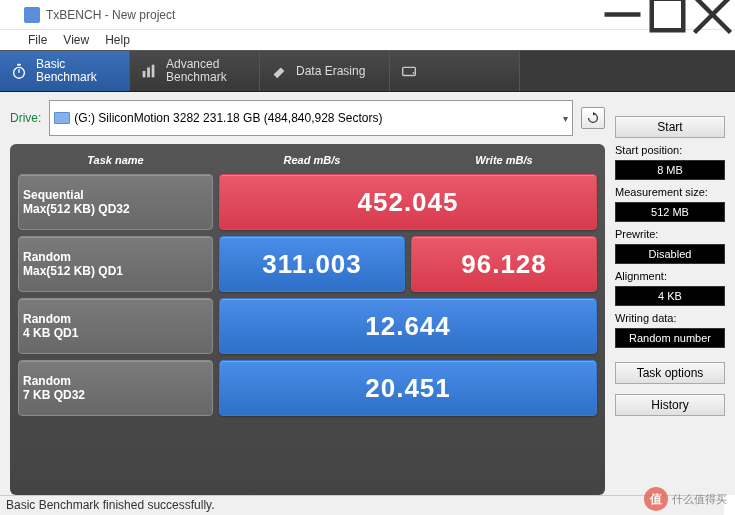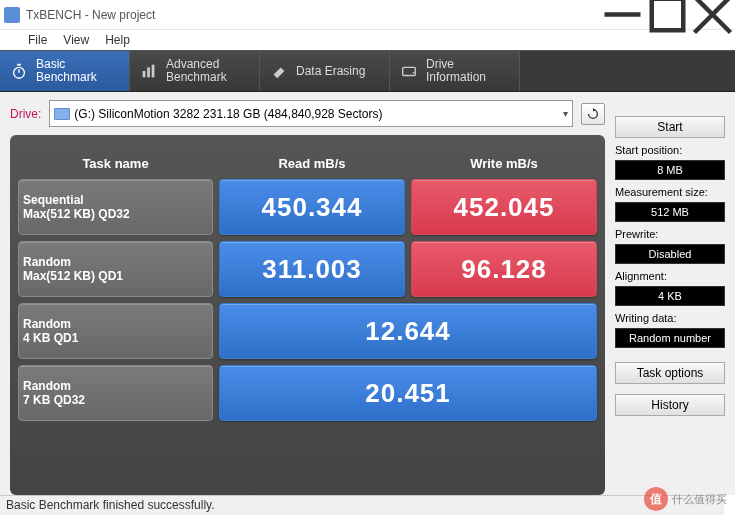--- a/index.html
+++ b/index.html
@@ -1,49 +1,49 @@
 <!DOCTYPE html>
 <html><head>
 <meta charset="utf-8">
 <style>
 * { box-sizing: border-box; margin: 0; padding: 0; font-family: "Segoe UI", Tahoma, sans-serif; }
 body { background: #fff; width: 735px; height: 515px; overflow: hidden; position: relative; }
 
 
-.titlebar { height: 30px; display: flex; align-items: center; padding: 0 0 0 4px; background: #fff; border-bottom: 1px solid #e5e5e5; }
+.titlebar { height: 30px; display: flex; align-items: center; padding: 0 0 0 24px; background: #fff; border-bottom: 1px solid #e5e5e5; }
 .titlebar .app-icon { width: 16px; height: 16px; background: #5a8fd8; border-radius: 2px; margin-right: 6px; }
 .titlebar .title { font-size: 12px; color: #555; flex: 1; }
 .titlebar .winbtn { width: 45px; height: 30px; display: flex; align-items: center; justify-content: center; color: #333; font-size: 10px; }
 
 
 .menubar { height: 20px; display: flex; align-items: center; padding: 0 20px; font-size: 12px; }
 .menubar .menuitem { padding: 2px 8px; color: #333; }
 
 
 .tabstrip { background: #3a3a3a; height: 42px; display: flex; border-top: 1px solid #555; border-bottom: 1px solid #222; }
 .tab { flex: 0 0 auto; width: 130px; display: flex; align-items: center; gap: 8px; padding: 0 10px; color: #ddd; font-size: 12px; border-right: 1px solid #555; background: linear-gradient(#4a4a4a,#383838); position: relative; }
 .tab.active { background: linear-gradient(#3b6fb8,#2a5a9e); color: #fff; }
 .tab .tabicon { width: 18px; height: 18px; display: flex; align-items: center; justify-content: center; }
 .tab .tabicon svg { width: 18px; height: 18px; }
 
 
 .content { display: flex; padding: 8px 10px 0 10px; gap: 10px; height: calc(100% - 30px - 20px - 42px - 20px); background: #f0f0f0; }
 .left { flex: 1; display: flex; flex-direction: column; }
 .driverow { display: flex; align-items: center; gap: 8px; margin-bottom: 8px; font-size: 12px; }
-.driverow label { color: #be185d; }
-.drivesel { flex: 1; height: 27px; border: 1px solid #999; background: #fff; font-size: 12px; padding: 0 4px; display: flex; align-items: center; gap: 4px; position: relative; }
+.driverow label { color: #15803d; }
+.drivesel { flex: 1; height: 36px; border: 1px solid #999; background: #fff; font-size: 12px; padding: 0 4px; display: flex; align-items: center; gap: 4px; position: relative; }
 .drivesel .disk-icon { width: 16px; height: 12px; background: #88b0e8; border: 1px solid #5a8fd8; border-radius: 1px; }
 .drivesel .chev { position: absolute; right: 4px; font-size: 10px; color: #555; }
 .refreshbtn { width: 24px; height: 22px; border: 1px solid #999; background: linear-gradient(#fff,#e8e8e8); display: flex; align-items: center; justify-content: center; border-radius: 2px; }
 .refreshbtn svg { width: 14px; height: 14px; }
 
 
 .results { background: linear-gradient(#555,#444); border-radius: 6px; padding: 8px; flex: 1; display: flex; flex-direction: column; gap: 6px; }
 .results-header { display: flex; gap: 6px; }
-.results-header .hcell { flex: 1; text-align: center; color: #fff; font-size: 13px; font-weight: bold; padding: 2px 0; margin-top: 11px; }
+.results-header .hcell { flex: 1; text-align: center; color: #fff; font-size: 11px; font-style: italic; font-weight: bold; padding: 2px 0; }
 .results-header .hcell.task { flex: 0 0 195px; }
 
 .resultrow { display: flex; gap: 6px; height: 56px; }
 .taskcell { flex: 0 0 195px; background: linear-gradient(#7a7a7a,#686868); border: 1px solid #8a8a8a; border-radius: 4px; color: #fff; font-size: 12px; font-weight: bold; display: flex; flex-direction: column; justify-content: center; padding-left: 4px; box-shadow: inset 0 1px 0 rgba(255,255,255,0.2); }
 .valcell { flex: 1; border-radius: 4px; color: #fff; font-size: 26px; font-weight: bold; display: flex; align-items: center; justify-content: center; box-shadow: inset 0 1px 0 rgba(255,255,255,0.25), 0 1px 2px rgba(0,0,0,0.3); letter-spacing: 1px; }
 .valcell.read { background: linear-gradient(#4a8de8,#2e6fc8); border: 1px solid #3a7ad0; }
 .valcell.write { background: linear-gradient(#e85a6a,#d83a4e); border: 1px solid #d04a5a; }
 
 
 .right { flex: 0 0 110px; display: flex; flex-direction: column; gap: 4px; font-size: 11px; }
@@ -119,22 +119,20 @@
     </span>
     <span>Data Erasing</span>
   </div>
   <div class="tab">
     <span class="tabicon">
       <svg viewBox="0 0 20 20">
           <rect x="3" y="6" width="14" height="9" rx="1" fill="none" stroke="#ccc" stroke-width="1.5"></rect>
           <circle cx="15" cy="12" r="1" fill="#ccc"></circle>
         </svg>
     </span>
-    <span style="white-space:pre-line;line-height:1.1">Drive
-Information</span>
   </div>
 </div>
 
 <div class="content">
   <div class="left">
     <div class="driverow">
       <label>Drive:</label>
       <div class="drivesel">
         <span class="disk-icon"></span>
         <span>(G:) SiliconMotion 3282  231.18 GB (484,840,928 Sectors)</span>
@@ -153,21 +151,20 @@
         <div class="hcell task">Task name</div>
         <div class="hcell">Read mB/s</div>
         <div class="hcell">Write mB/s</div>
       </div>
 
       <div class="resultrow">
         <div class="taskcell">
           <div>Sequential</div>
           <div>Max(512 KB) QD32</div>
         </div>
-        <div class="valcell read">450.344</div>
         <div class="valcell write">452.045</div>
       </div>
 
       <div class="resultrow">
         <div class="taskcell">
           <div>Random</div>
           <div>Max(512 KB) QD1</div>
         </div>
         <div class="valcell read">311.003</div>
         <div class="valcell write">96.128</div>

